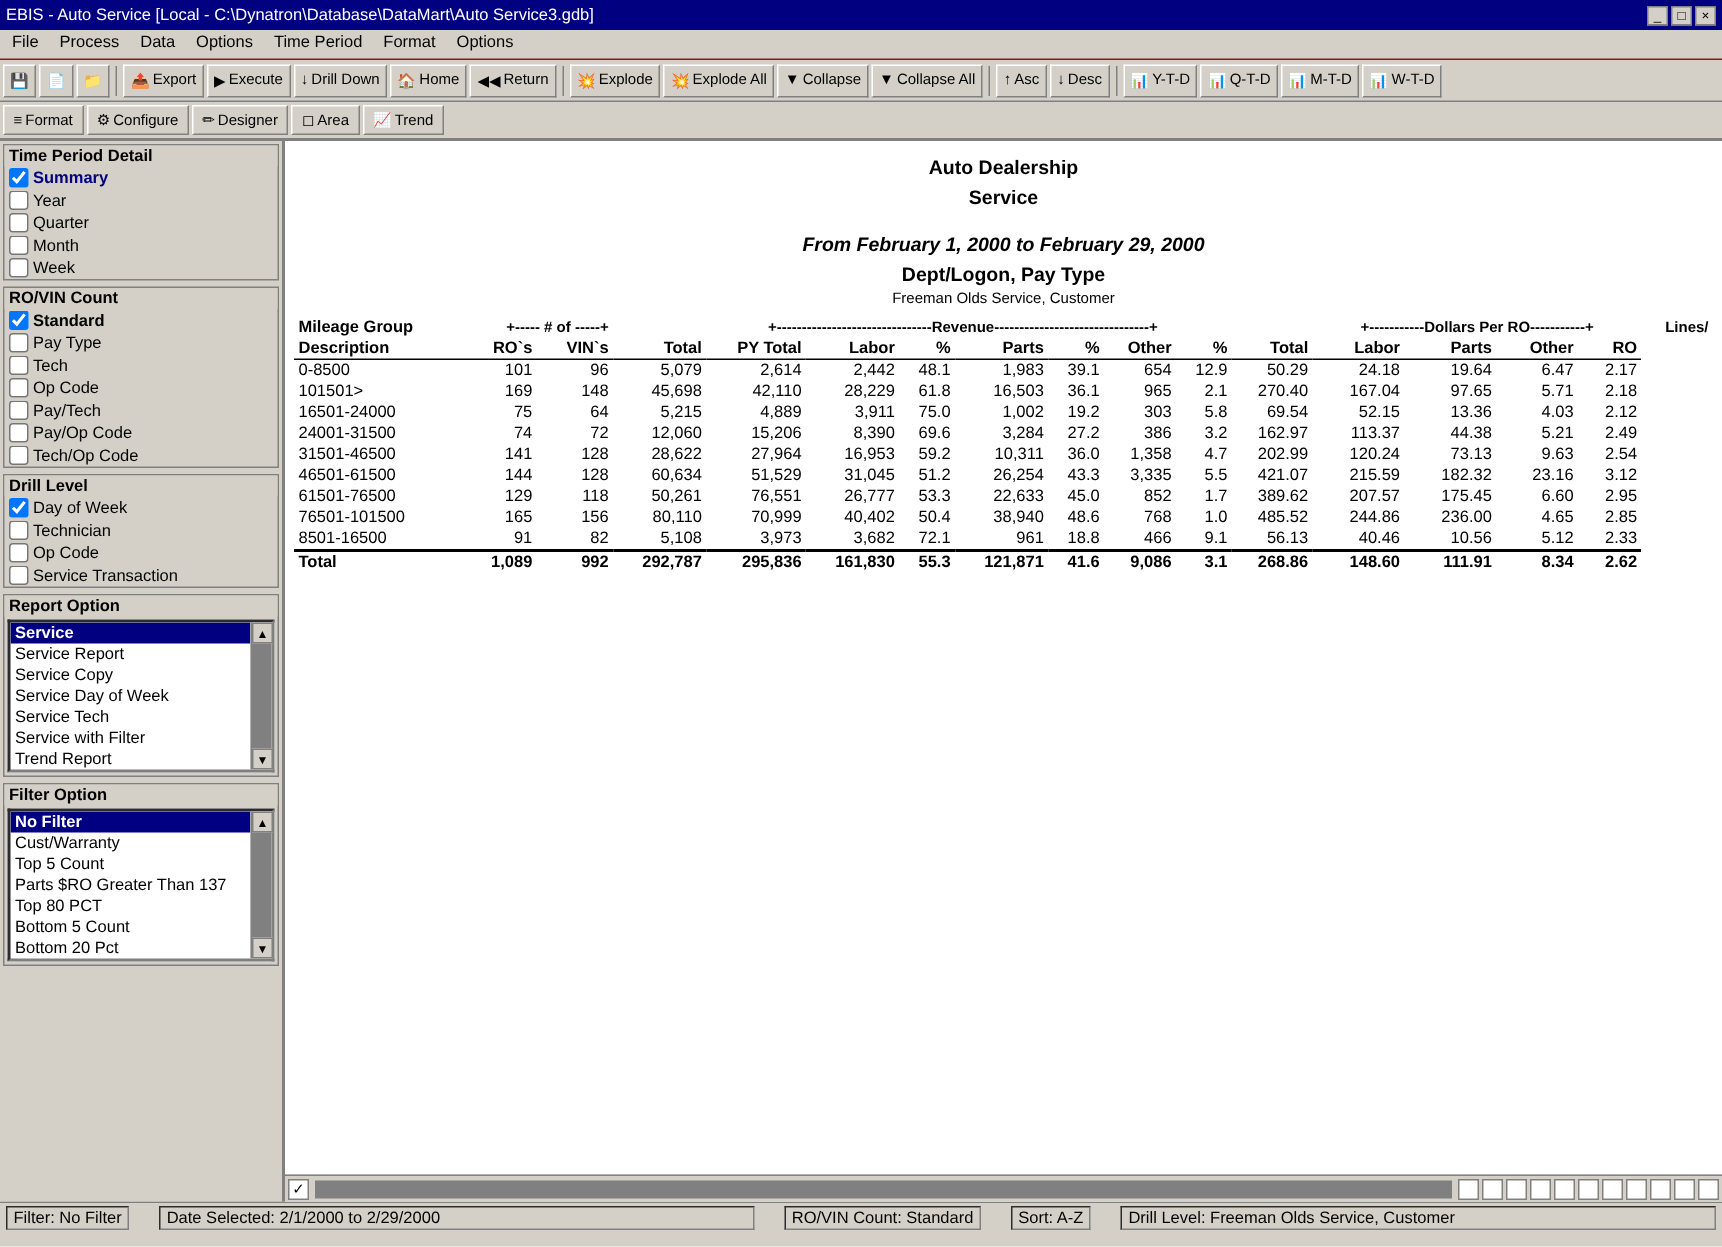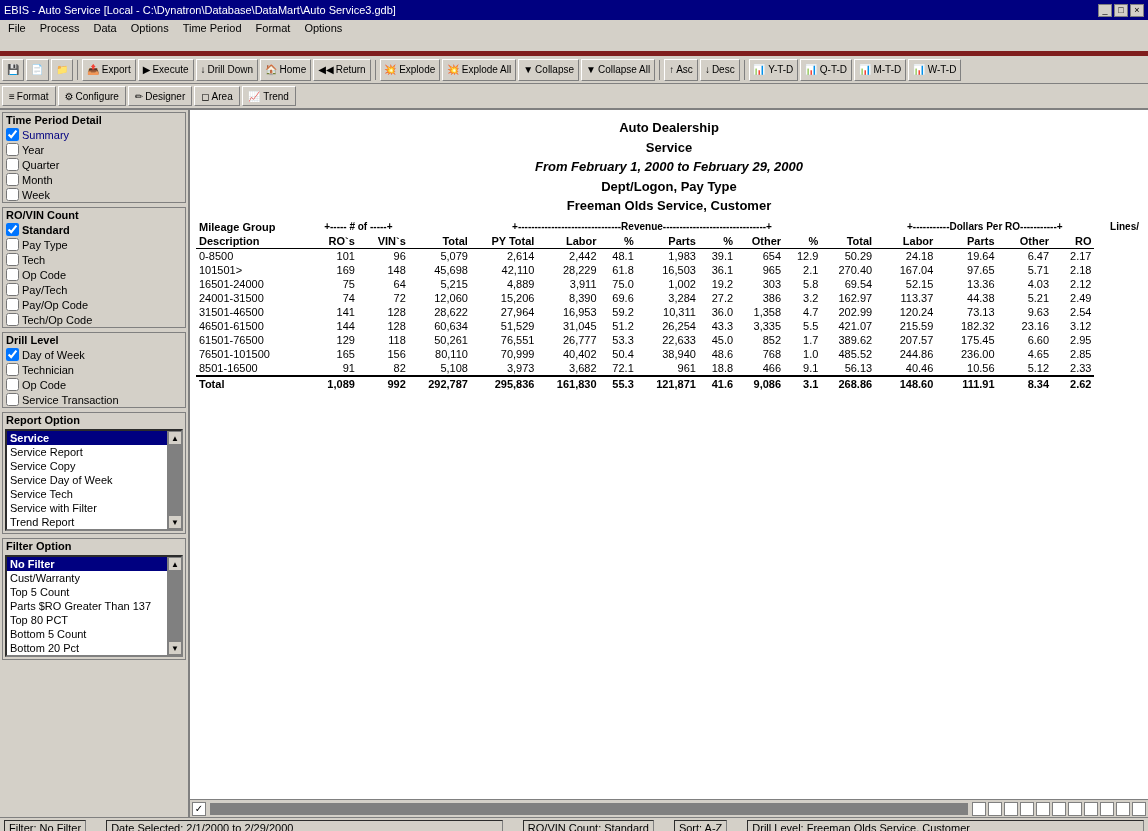--- a/index.html
+++ b/index.html
@@ -23,25 +23,25 @@
       width: 14px;
       height: 13px;
       font-size: 9px;
       cursor: pointer;
       display: flex; align-items: center; justify-content: center;
     }
 
     
     .menu-bar {
       background: #d4d0c8;
-      border-bottom: 5px solid #7f1d1d;
+      border-bottom: 1px solid #7f1d1d;
       display: flex;
       padding: 1px 2px;
       gap: 2px;
-      height: 36px;
+      height: 20px;
     }
     .menu-item {
       padding: 1px 6px;
       font-size: 11px;
       cursor: pointer;
     }
 
     
     .toolbar {
       background: #d4d0c8;
@@ -120,23 +120,23 @@
     }
 
     
     .report-header {
       text-align: center;
       padding: 8px 4px 4px 4px;
       line-height: 1.5;
     }
     .report-header .title1 { font-size: 13px; font-weight: bold; }
     .report-header .title2 { font-size: 13px; font-weight: bold; }
-    .report-header .title3 { font-size: 13px; font-weight: bold; font-style: italic; }
+    .report-header .title3 { font-size: 13px; font-weight: bold; font-style: italic; margin-top: 12px; }
     .report-header .title4 { font-size: 13px; font-weight: bold; }
-    .report-header .title5 { font-size: 13px; font-weight: bold; }
+    .report-header .title5 { font-size: 10px; font-weight: normal; }
 
     
     .data-table {
       width: 100%;
       border-collapse: collapse;
       font-size: 11px;
       margin: 0 4px;
     }
     .data-table th {
       font-weight: bold;
@@ -303,21 +303,21 @@
 </div>
 
 <div class="main-container" style="height: 707px;">
 
   <div class="left-panel">
 
     <div class="section-box">
       <div class="section-label">Time Period Detail</div>
       <div class="list-item-row">
         <input type="checkbox" checked="" style="">
-        <span style="font-weight:normal; color:#000080;">Summary</span>
+        <span style="font-weight:bold; color:#000080;">Summary</span>
       </div>
       <div class="list-item-row">
         <input type="checkbox" style="">
         <span>Year</span>
       </div>
       <div class="list-item-row">
         <input type="checkbox" style="">
         <span>Quarter</span>
       </div>
       <div class="list-item-row">
@@ -460,21 +460,21 @@
       <div class="title3">From February 1, 2000 to February 29, 2000</div>
       <div class="title4">Dept/Logon, Pay Type</div>
       <div class="title5">Freeman Olds Service, Customer</div>
     </div>
 
     <div style="overflow-x: auto; flex: 1;">
       <table class="data-table" style="margin: 0 6px; width: calc(100% - 12px);">
         <thead>
           <tr>
             <th class="left" colspan="1" style="border-bottom:0; font-weight:bold; font-size:11px;">Mileage Group</th>
-            <th colspan="2" style="border-bottom:0; text-align:center; font-size:10px;">+----- # of -----+</th>
+            <th colspan="2" style="border-bottom:0; text-align:right; font-size:10px;">+----- # of -----+</th>
             <th colspan="9" style="border-bottom:0; text-align:center; font-size:10px;">+-------------------------------Revenue-------------------------------+</th>
             <th colspan="4" style="border-bottom:0; text-align:center; font-size:10px;">+-----------Dollars Per RO-----------+</th>
             <th style="border-bottom:0; font-size:10px;">Lines/</th>
           </tr>
           <tr>
             <th class="left" style="font-weight:bold; font-size:11px;margin-top:10px;">Description</th>
             <th style="font-size:11px;margin-top:37px;">RO`s</th>
             <th style="font-size:11px;">VIN`s</th>
             <th style="font-size:11px;">Total</th>
             <th style="font-size:11px;">PY Total</th>

